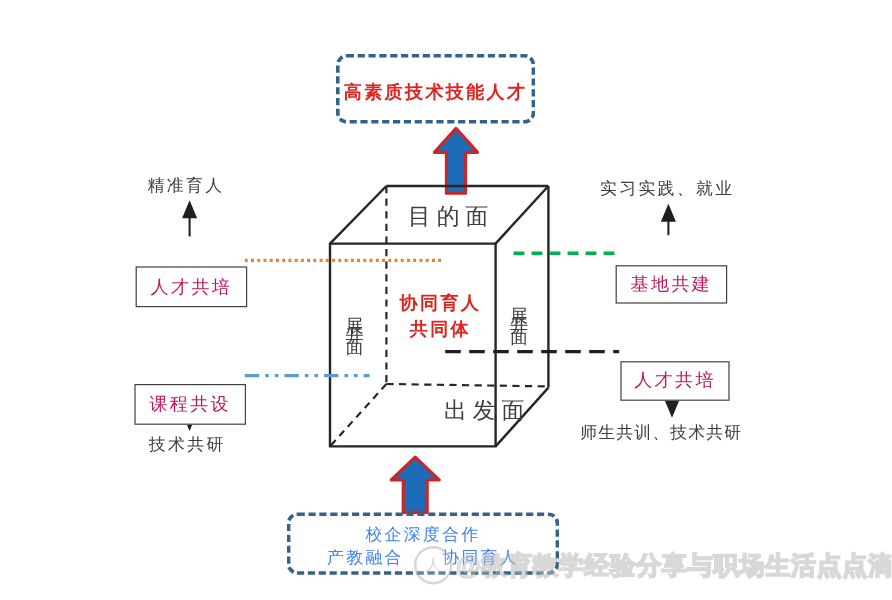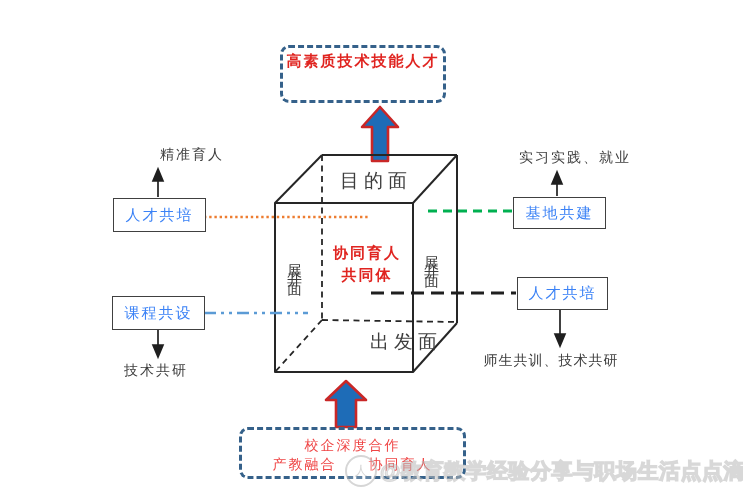--- a/index.html
+++ b/index.html
@@ -9,30 +9,30 @@
   }
   #diagram-svg{position:absolute;left:0;top:0;width:743px;height:500px;}
   .abs{position:absolute;}
   .caption{
     font-size:14px;letter-spacing:2px;color:#3d3d3d;white-space:nowrap;
     transform:translate(-50%,-50%);
   }
   .label-box{
     position:absolute;border:1.6px solid #404040;background:#fff;
     display:flex;align-items:center;justify-content:center;
-    font-size:15px;letter-spacing:2px;color:#3b82f6;white-space:nowrap;
+    font-size:15px;letter-spacing:2px;color:#be185d;white-space:nowrap;margin-top:24px;
   }
   .dashed-box{
     position:absolute;border:3px dashed #35618a;border-radius:9px;background:transparent;
     text-align:center;box-sizing:border-box;
   }
   .goal-text{
-    margin-top:4px;font-size:15px;font-weight:bold;color:#e02420;letter-spacing:2px;white-space:nowrap;
+    margin-top:20px;font-size:15px;font-weight:bold;color:#e02420;letter-spacing:2px;white-space:nowrap;
   }
-  .foundation-line{font-size:14px;letter-spacing:2px;color:#ef4444;line-height:19px;white-space:pre;}
+  .foundation-line{font-size:14px;letter-spacing:2px;color:#3b82f6;line-height:19px;white-space:pre;}
   .cube-face-label{
     position:absolute;font-size:19px;letter-spacing:5px;color:#3d3d3d;white-space:nowrap;
     transform:translate(-50%,-50%);
   }
   .cube-side-label{
     position:absolute;font-size:15px;color:#3d3d3d;
     writing-mode:vertical-rl;text-orientation:upright;letter-spacing:9px;
     transform:translate(-50%,-50%);line-height:1;
   }
   .cube-center-label{
@@ -103,30 +103,30 @@
     <div class="goal-text">高素质技术技能人才</div>
   </div>
 
   <div class="cube-face-label" style="left:376px;top:181px;">目的面</div>
   <div class="cube-side-label" style="left:295px;top:266px;">展开面</div>
   <div class="cube-side-label" style="left:432px;top:258px;">展开面</div>
   <div class="cube-face-label" style="left:362px;top:342px;margin-left:44px;">出发面</div>
   <div class="cube-center-label" style="left:367px;top:264px;">协同育人
 共同体</div>
 
-  <div class="abs caption" style="left:155px;top:155px;margin-left:37px;">精准育人</div>
+  <div class="abs caption" style="left:155px;top:155px;">精准育人</div>
   <div class="label-box" style="left:113px;top:198px;width:91px;height:32px;">
     <span>人才共培</span>
   </div>
   <div class="label-box" style="left:112px;top:296px;width:91px;height:32px;">
     <span>课程共设</span>
   </div>
   <div class="abs caption" style="left:156px;top:371px;">技术共研</div>
 
-  <div class="abs caption" style="left:556px;top:158px;margin-left:19px;">实习实践、就业</div>
+  <div class="abs caption" style="left:556px;top:158px;">实习实践、就业</div>
   <div class="label-box" style="left:513px;top:197px;width:91px;height:30px;">
     <span>基地共建</span>
   </div>
   <div class="label-box" style="left:517px;top:277px;width:89px;height:31px;">
     <span>人才共培</span>
   </div>
   <div class="abs caption" style="left:551px;top:361px;letter-spacing:1px;">师生共训、技术共研</div>
 
   <div class="dashed-box" style="left:239px;top:427px;width:227px;height:52px;padding-top:6px;">
     <div class="foundation-line">校企深度合作</div>

